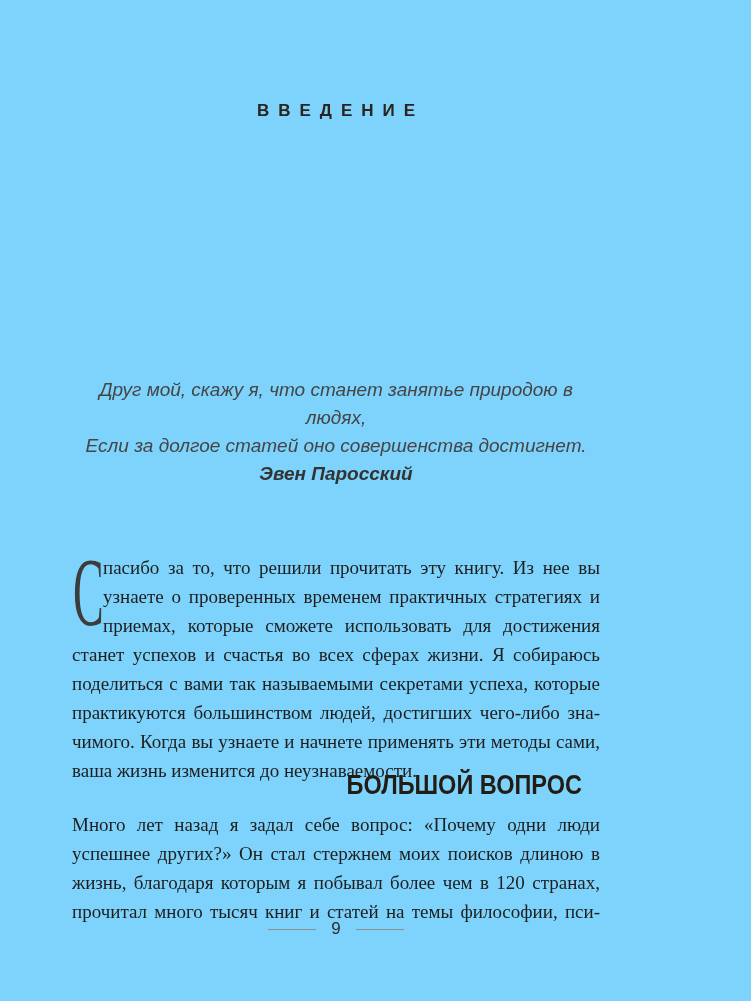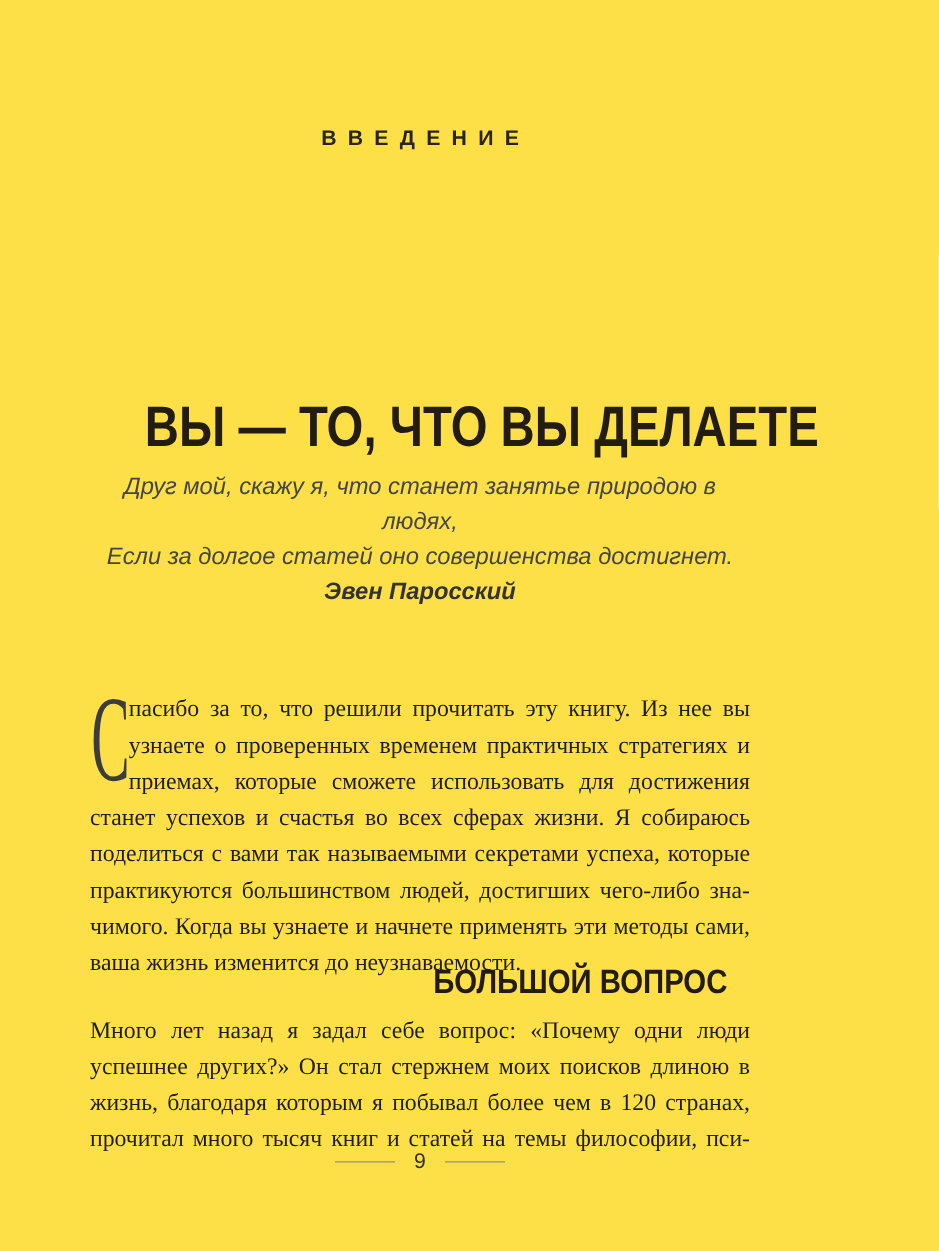--- a/index.html
+++ b/index.html
@@ -4,21 +4,21 @@
 <style>
   html, body {
     margin: 0;
     padding: 0;
     background: #ffffff;
   }
   .page {
     position: relative;
     width: 751px;
     height: 1001px;
-    background: #fde047;
+    background: #7dd3fc;
     overflow: hidden;
     font-family: "Liberation Serif", serif;
     color: #1f1f1f;
   }
   .column {
     position: absolute;
     left: 72px;
     width: 528px;
   }
   
@@ -133,23 +133,20 @@
     background: #8f8f8f;
   }
 </style>
 </head>
 <body>
 
 <div class="page">
 
   <div class="column running-head">ВВЕДЕНИЕ</div>
 
-  <div class="column chapter-title">
-    <span class="stretch">ВЫ — ТО, ЧТО ВЫ ДЕЛАЕТЕ</span>
-  </div>
 
   <div class="column epigraph">
       <div class="line">Друг мой, скажу я, что станет занятье природою в людях,</div>
       <div class="line">Если за долгое статей оно совершенства достигнет.</div>
     </div>
 
   <div class="column epigraph-attribution">Эвен Паросский</div>
 
   <div class="drop-cap">С</div>
 

